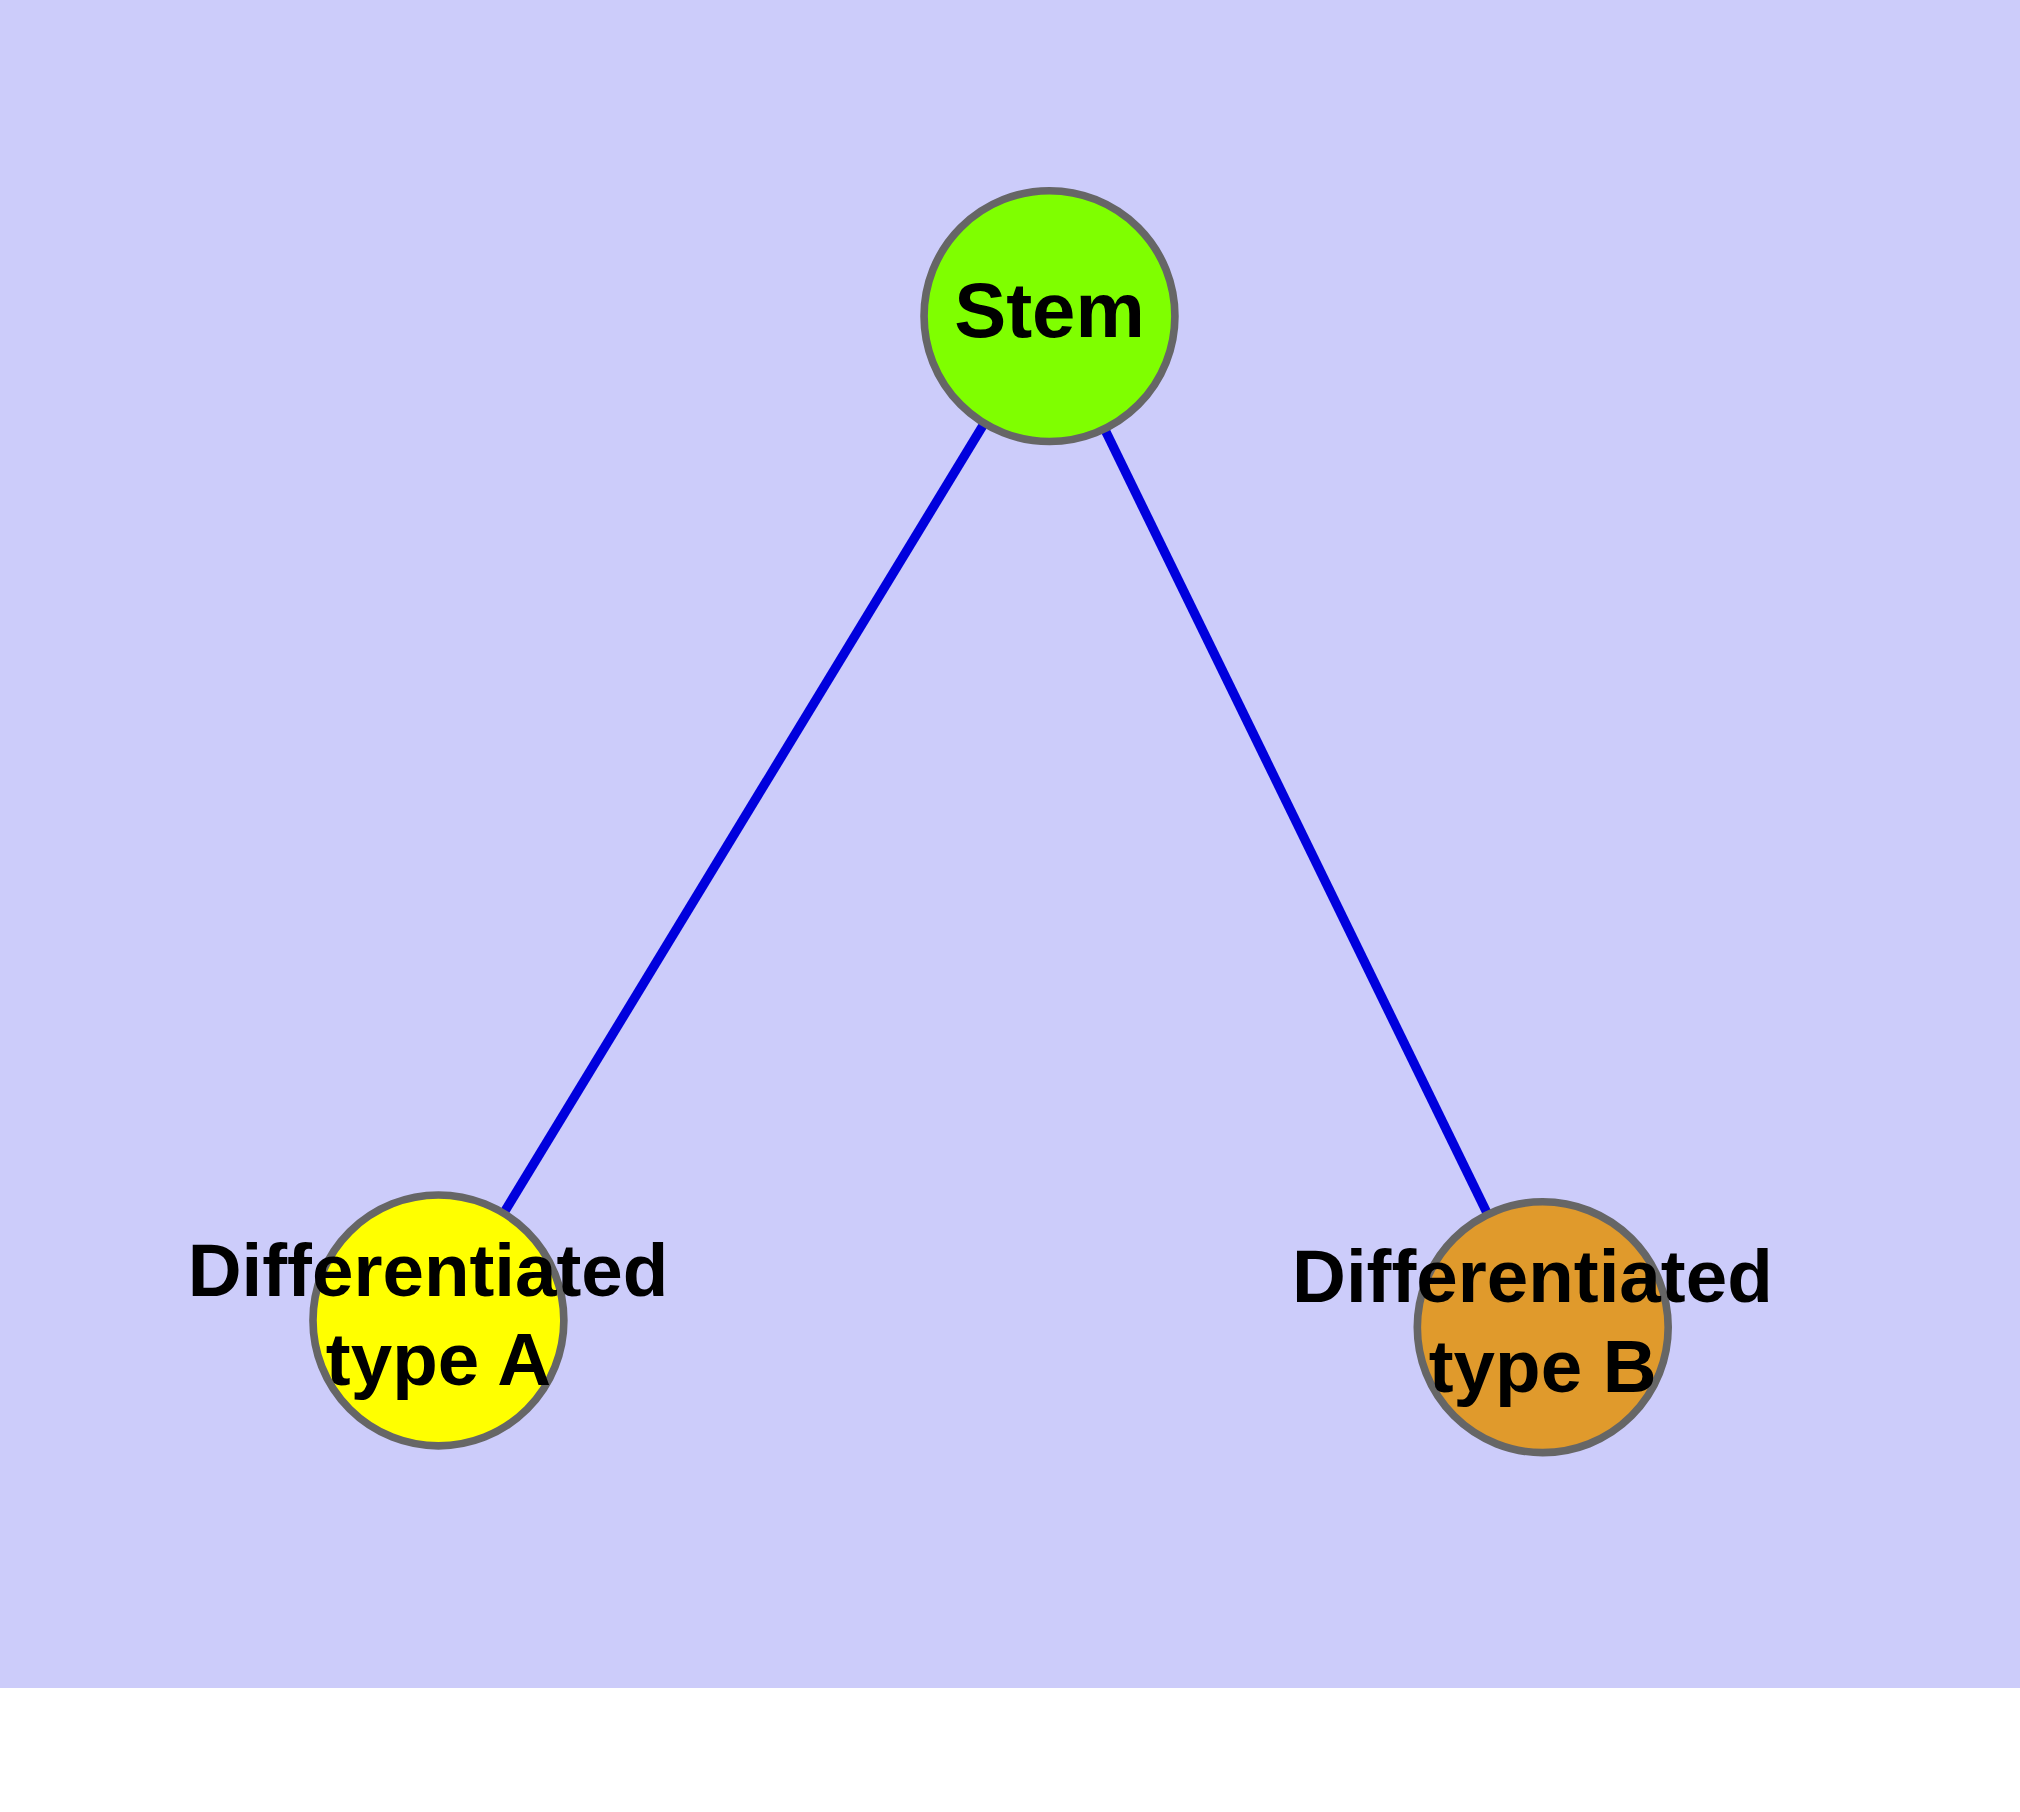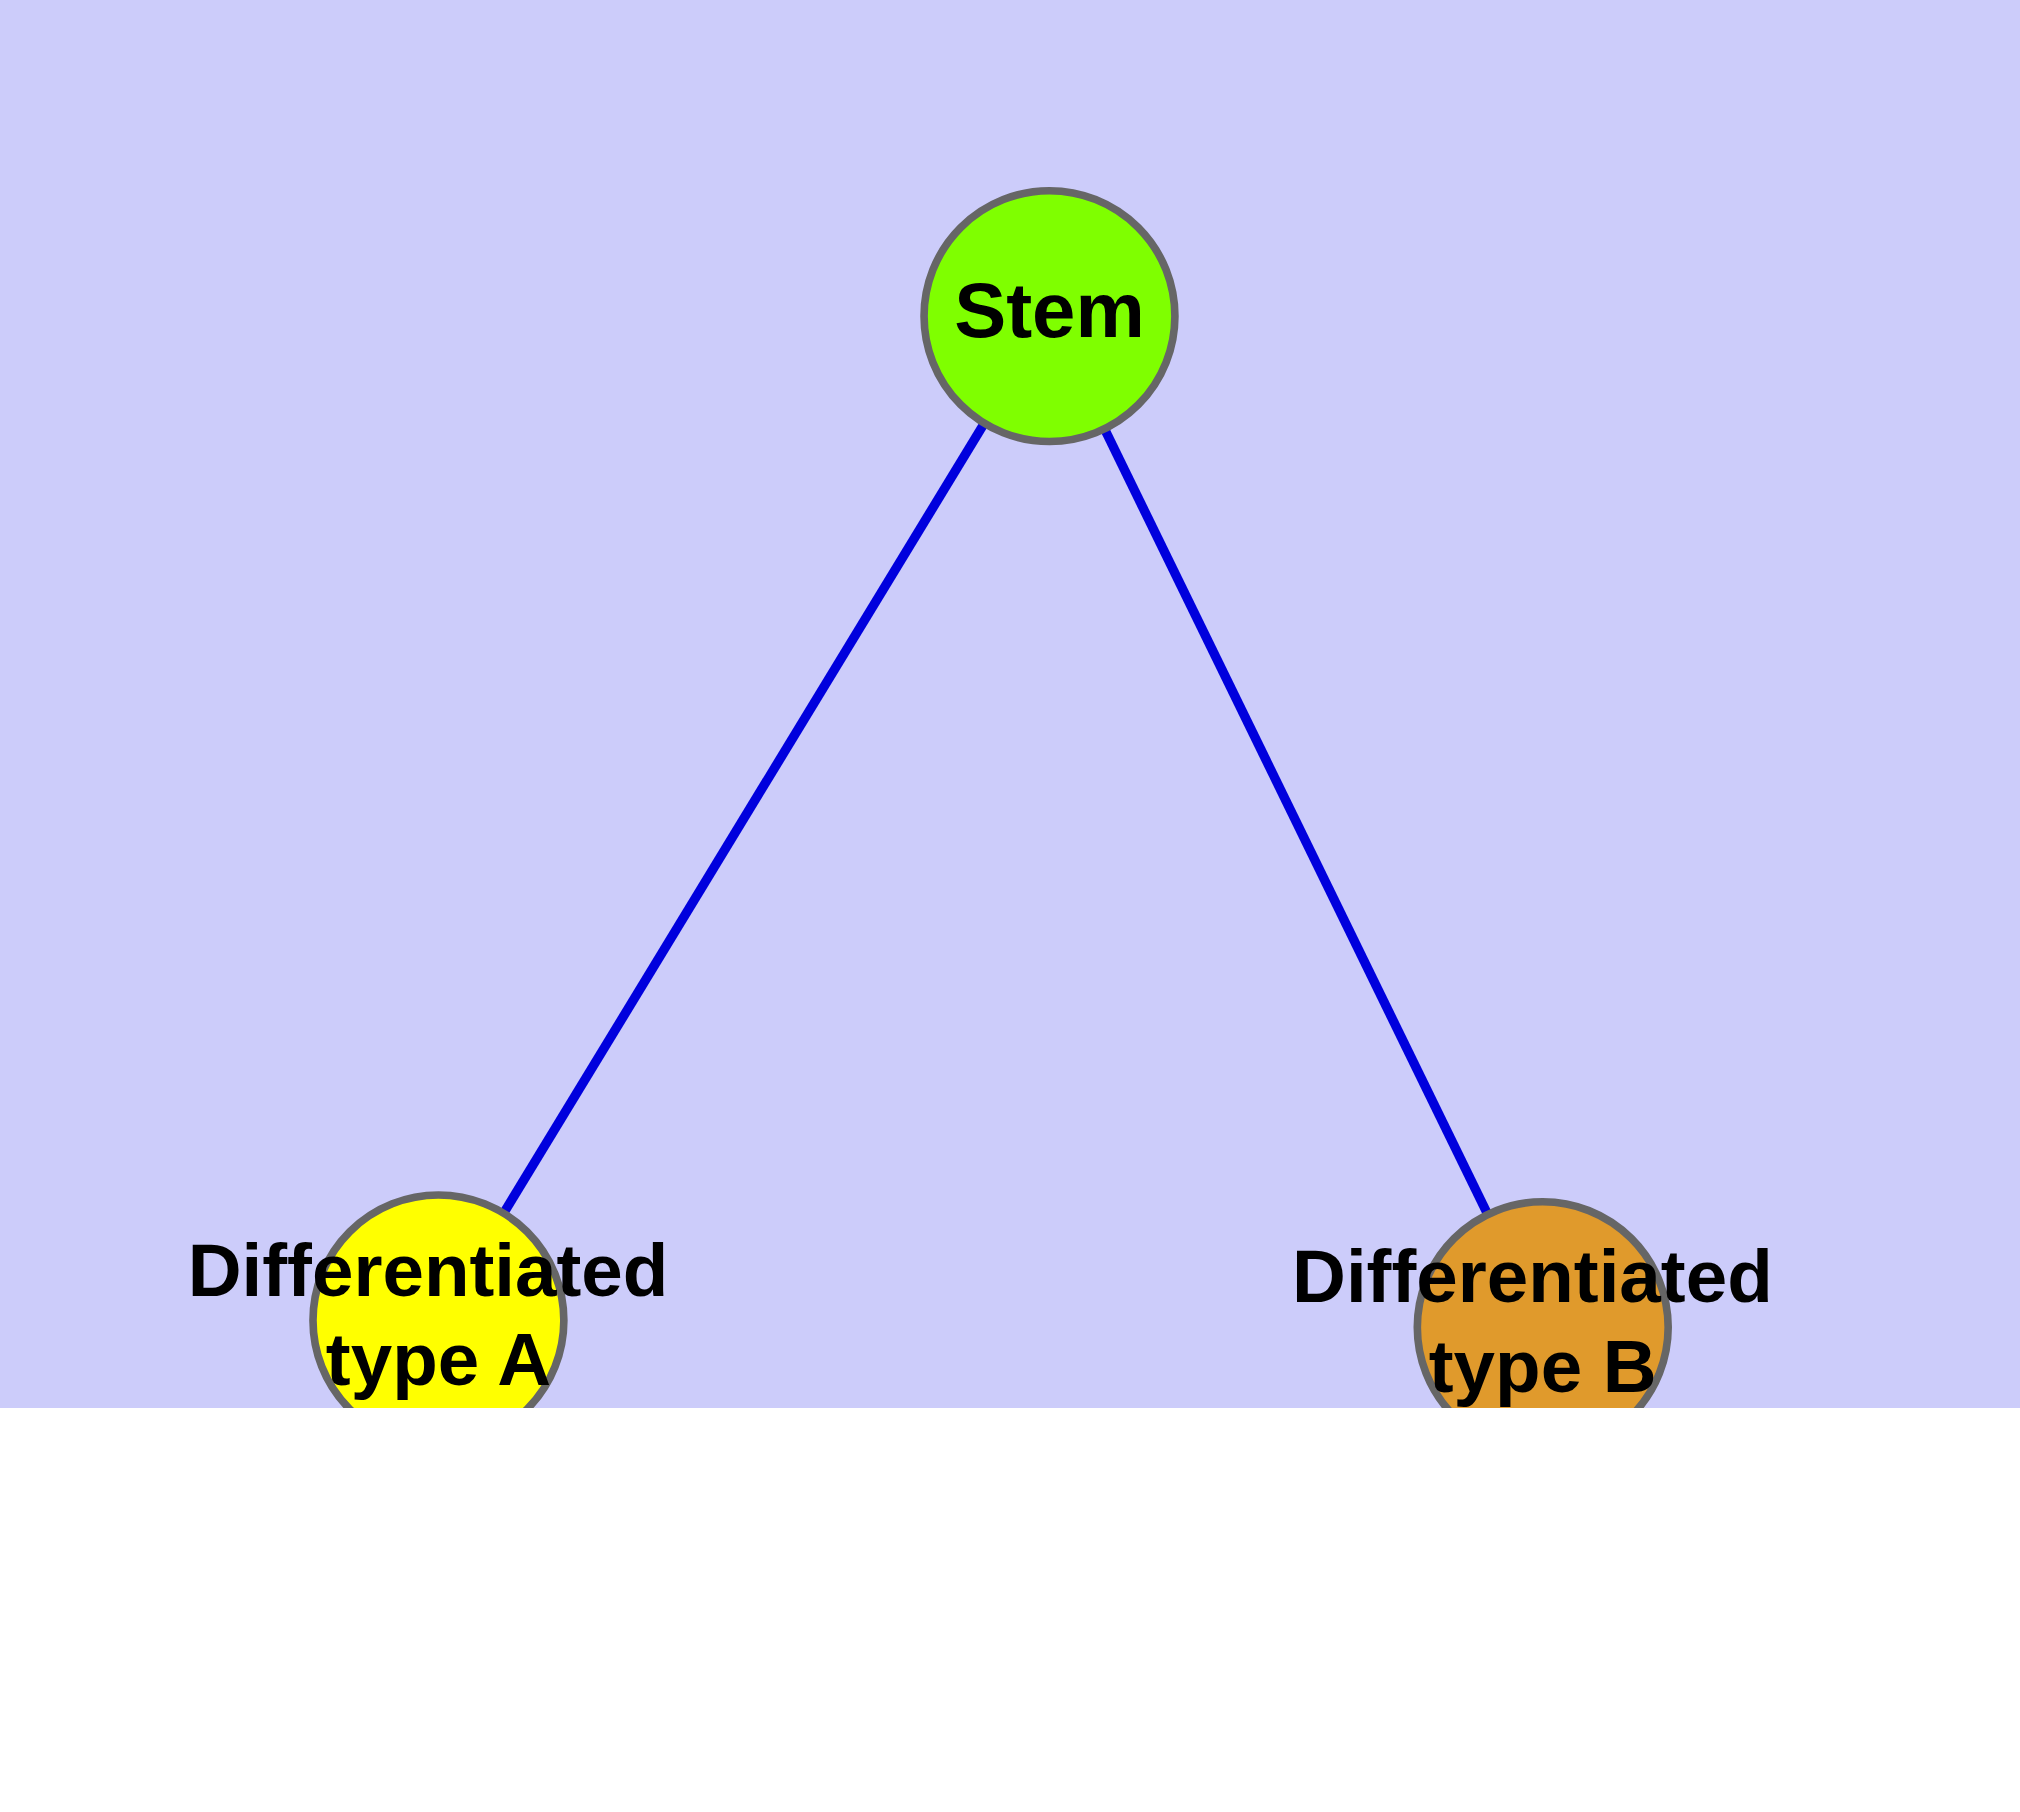--- a/index.html
+++ b/index.html
@@ -4,21 +4,21 @@
 <title>Cell Differentiation Graph</title>
 <style>
   html, body {
     margin: 0;
     padding: 0;
     background: #ffffff;
   }
   #canvas {
     position: relative;
     width: 2021px;
-    height: 1408px;
+    height: 1688px;
     overflow: hidden;
     font-family: "Liberation Sans", sans-serif;
     text-align: right;
   }
   #plot-background {
     position: absolute;
     left: 0;
     top: 0;
     width: 2021px;
     height: 1812px;

